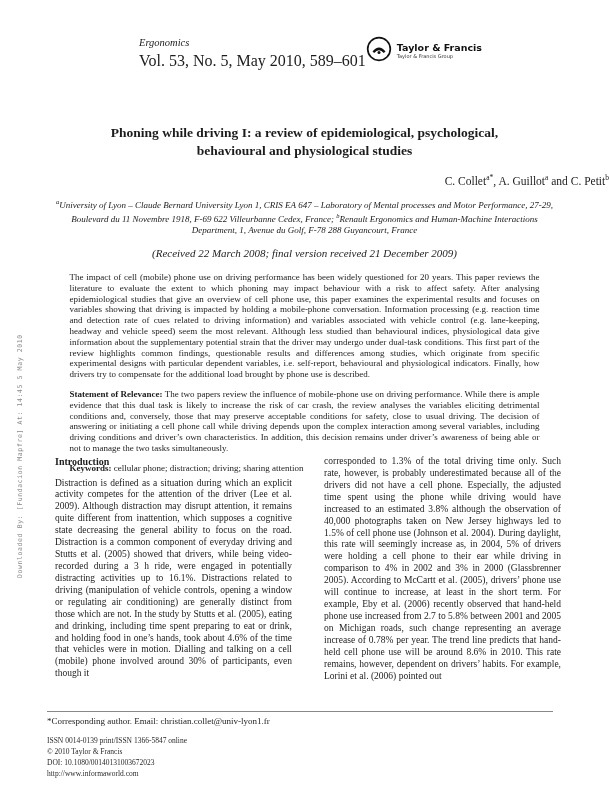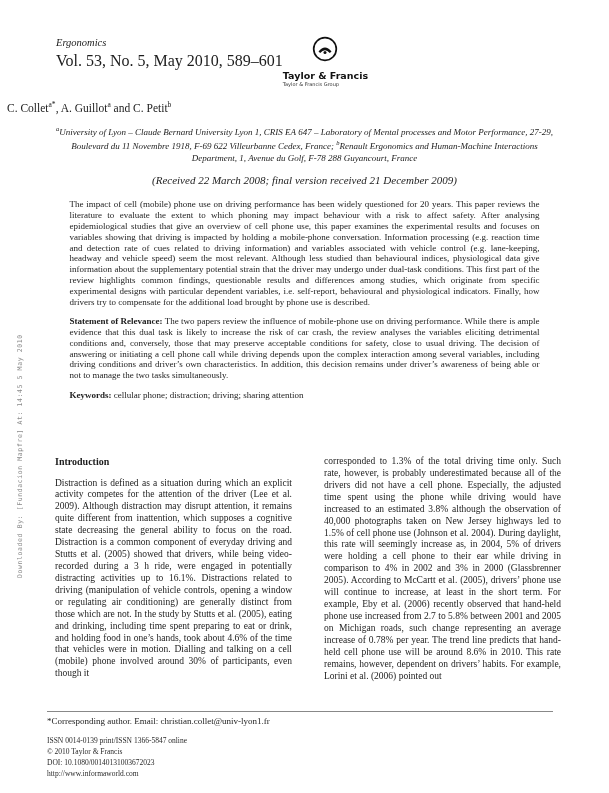--- a/index.html
+++ b/index.html
@@ -14,31 +14,31 @@
   }
   
   .watermark{
     position:absolute;top:578px;left:16px;
     transform:rotate(-90deg);transform-origin:0 0;
     white-space:nowrap;
     font-family:"DejaVu Sans Mono", monospace;
     font-size:6.5px;letter-spacing:0.6px;color:#8a8a8a;
   }
   
-  .header{display:flex;justify-content:flex-start;align-items:flex-start;
+  .header{display:flex;justify-content:center;align-items:flex-start;
     padding:36px 44px 0 56px;}
   .journal-name{font-style:italic;font-size:10.5px;line-height:1.35;}
   .journal-issue{font-size:16px;line-height:1.35;}
-  .logo{display:flex;align-items:center;gap:5px;flex-direction:column;}
+  .logo{display:flex;align-items:center;gap:5px;}
   .logo-text .tf-name{font-family:"DejaVu Sans", sans-serif;font-size:9.5px;font-weight:bold;color:#111;line-height:1.1;}
   .logo-text .tf-group{font-family:"DejaVu Sans", sans-serif;font-size:5px;color:#333;line-height:1.2;}
   
   .title{margin:52px auto 0;width:440px;text-align:center;
     font-weight:bold;font-size:13.5px;line-height:1.35;}
-  .authors{margin:13px auto 0;text-align:left;font-size:11.5px;padding-left:7px;}
+  .authors{margin:13px auto 0;text-align:right;font-size:11.5px;padding-left:7px;}
   .authors sup{font-size:7.5px;}
   .affiliation{margin:11px auto 0;width:508px;text-align:center;
     font-style:italic;font-size:9px;line-height:1.3;}
   .affiliation sup{font-size:6.5px;}
   .received{margin:10px auto 0;text-align:center;font-style:italic;font-size:11px;}
   
   .abstract-block{margin:13px auto 0;width:470px;font-size:9px;line-height:1.2;text-align:justify;}
   .abstract-block p{margin:0 0 9px 0;}
   .lead-bold{font-weight:bold;}
   
@@ -73,20 +73,21 @@
           <circle cx="13" cy="16.6" r="1.5" fill="#111"></circle>
         </svg>
       </span>
       <div class="logo-text">
         <div class="tf-name">Taylor &amp; Francis</div>
         <div class="tf-group">Taylor &amp; Francis Group</div>
       </div>
     </div>
   </div>
 
+  <div class="title">Phoning while driving I: a review of epidemiological, psychological, behavioural and physiological studies</div>
 
   <div class="authors"><span>C. Collet</span><sup>a*</sup><span>, </span><span>A. Guillot</span><sup>a</sup><span> and </span><span>C. Petit</span><sup>b</sup></div>
 
   <div class="affiliation"><sup>a</sup><span>University of Lyon – Claude Bernard University Lyon 1, CRIS EA 647 – Laboratory of Mental processes and Motor Performance, 27-29, Boulevard du 11 Novembre 1918, F-69 622 Villeurbanne Cedex, France; </span><sup>b</sup><span>Renault Ergonomics and Human-Machine Interactions Department, 1, Avenue du Golf, F-78 288 Guyancourt, France</span></div>
 
   <div class="received">(Received 22 March 2008; final version received 21 December 2009)</div>
 
   <div class="abstract-block">
     <p>The impact of cell (mobile) phone use on driving performance has been widely questioned for 20 years. This paper reviews the literature to evaluate the extent to which phoning may impact behaviour with a risk to affect safety. After analysing epidemiological studies that give an overview of cell phone use, this paper examines the experimental results and focuses on variables showing that driving is impacted by holding a mobile-phone conversation. Information processing (e.g. reaction time and detection rate of cues related to driving information) and variables associated with vehicle control (e.g. lane-keeping, headway and vehicle speed) seem the most relevant. Although less studied than behavioural indices, physiological data give information about the supplementary potential strain that the driver may undergo under dual-task conditions. This first part of the review highlights common findings, questionable results and differences among studies, which originate from specific experimental designs with particular dependent variables, i.e. self-report, behavioural and physiological indicators. Finally, how drivers try to compensate for the additional load brought by phone use is described.</p>
     <p><span class="lead-bold">Statement of Relevance:</span><span> The two papers review the influence of mobile-phone use on driving performance. While there is ample evidence that this dual task is likely to increase the risk of car crash, the review analyses the variables eliciting detrimental conditions and, conversely, those that may preserve acceptable conditions for safety, close to usual driving. The decision of answering or initiating a cell phone call while driving depends upon the complex interaction among several variables, including driving conditions and driver’s own characteristics. In addition, this decision remains under driver’s awareness of being able or not to manage the two tasks simultaneously.</span></p>

